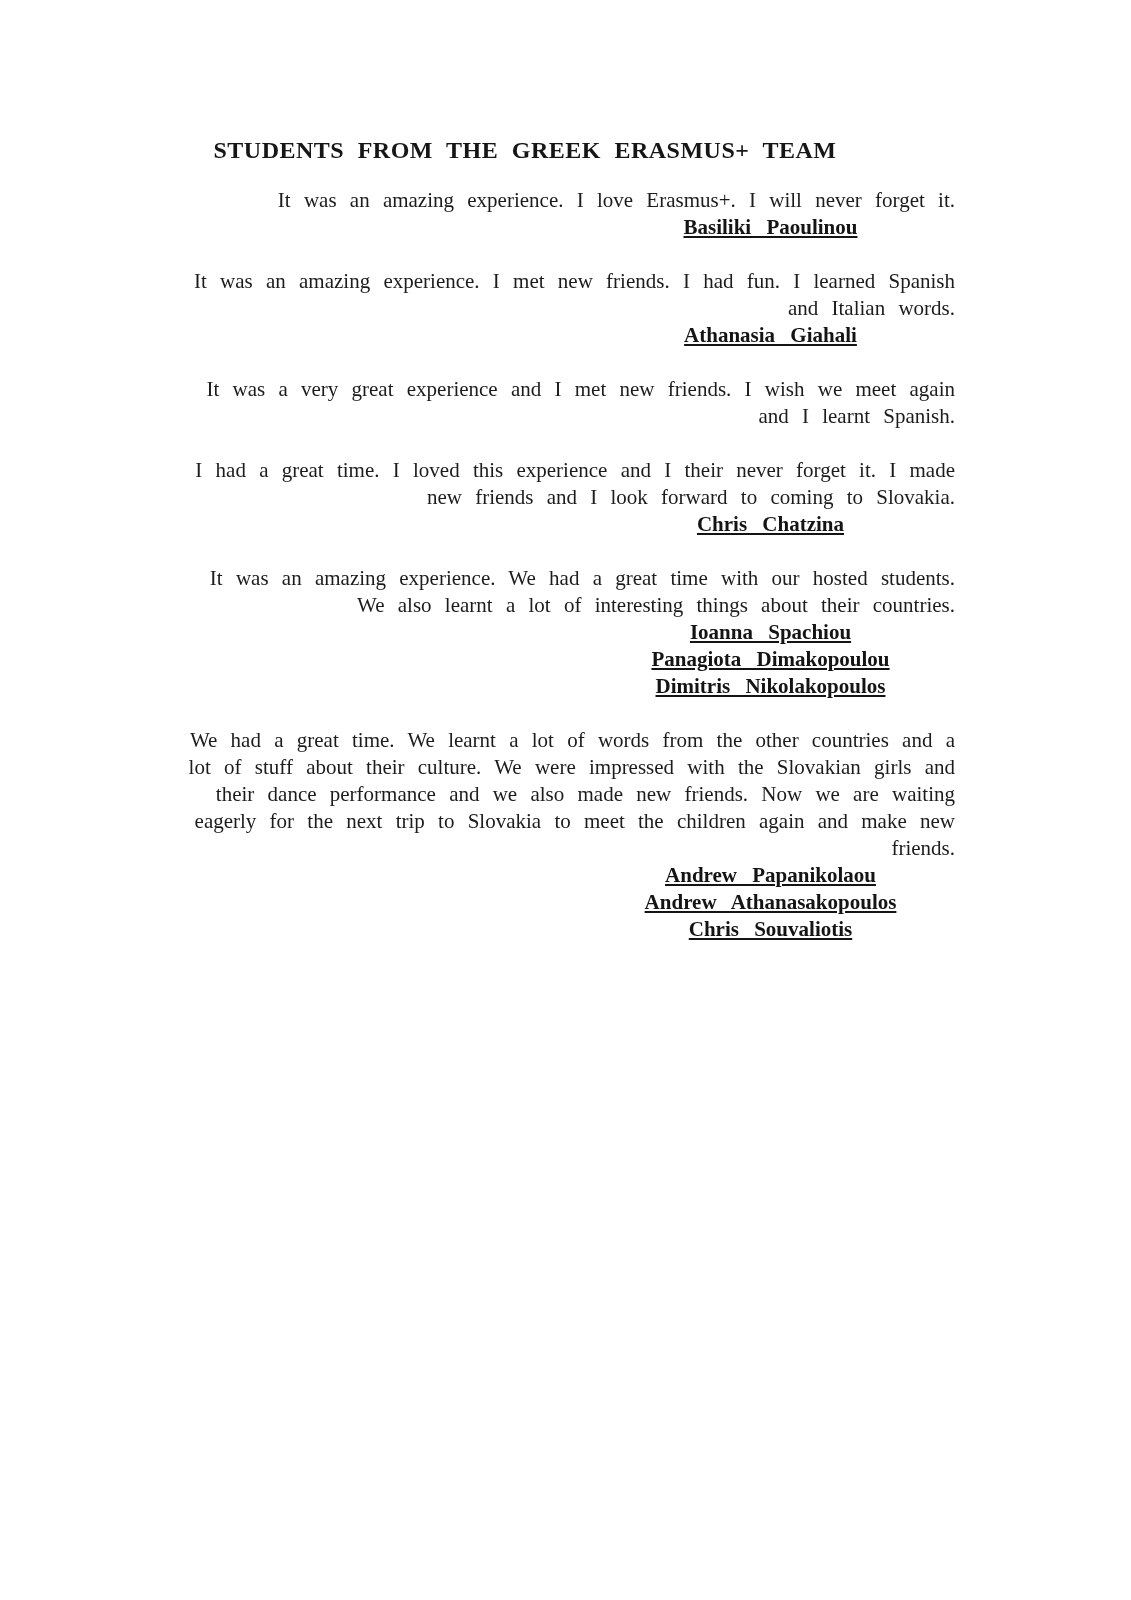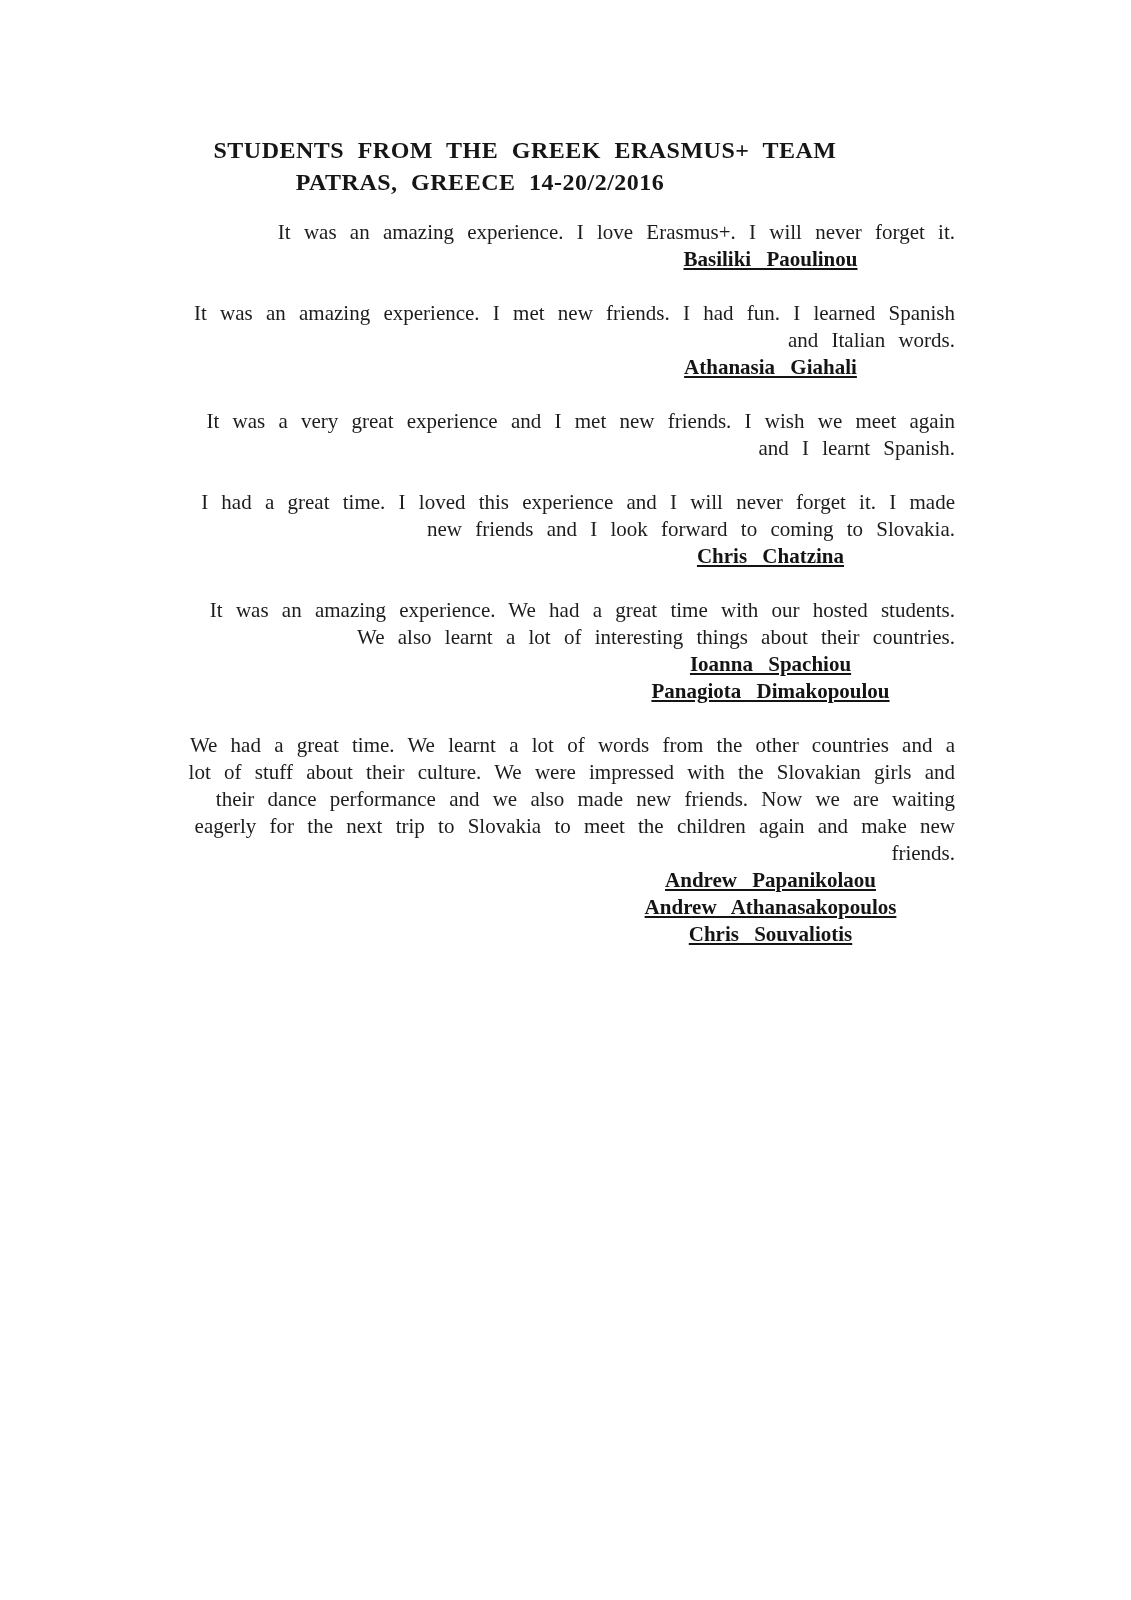--- a/index.html
+++ b/index.html
@@ -58,21 +58,20 @@
     text-decoration: underline;
   }
   .name { display: block; }
 </style>
 </head>
 <body>
 
 <div class="page">
   <h1 class="title">
     <span class="title-line">STUDENTS FROM THE GREEK ERASMUS+ TEAM</span>
-    <span class="title-line shift-left">PATRAS, GREECE 14-20/2/2016</span>
   </h1>
 
   <div class="testimonials">
   <section class="testimonial">
     <p class="quote">It was an amazing experience. I love Erasmus+. I will never forget it.</p>
     <div class="names">
           <span class="name">Basiliki Paoulinou</span>
         </div>
   </section>
 
@@ -81,31 +80,32 @@
     <div class="names">
           <span class="name">Athanasia Giahali</span>
         </div>
   </section>
 
   <section class="testimonial">
     <p class="quote">It was a very great experience and I met new friends. I wish we meet again and I learnt Spanish.</p>
   </section>
 
   <section class="testimonial">
-    <p class="quote">I had a great time. I loved this experience and I will never forget it. I made new friends and I look forward to coming to Slovakia.</p>
+    <p class="quote">I had a great time. I loved this experience and I their never forget it. I made new friends and I look forward to coming to Slovakia.</p>
     <div class="names">
           <span class="name">Chris Chatzina</span>
         </div>
   </section>
 
   <section class="testimonial">
     <p class="quote">It was an amazing experience. We had a great time with our hosted students. We also learnt a lot of interesting things about their countries.</p>
     <div class="names">
           <span class="name">Ioanna Spachiou</span>
           <span class="name">Panagiota Dimakopoulou</span>
+          <span class="name">Dimitris Nikolakopoulos</span>
         </div>
   </section>
 
   <section class="testimonial">
     <p class="quote">We had a great time. We learnt a lot of words from the other countries and a lot of stuff about their culture. We were impressed with the Slovakian girls and their dance performance and we also made new friends. Now we are waiting eagerly for the next trip to Slovakia to meet the children again and make new friends.</p>
     <div class="names">
           <span class="name">Andrew Papanikolaou</span>
           <span class="name">Andrew Athanasakopoulos</span>
           <span class="name">Chris Souvaliotis</span>
         </div>

